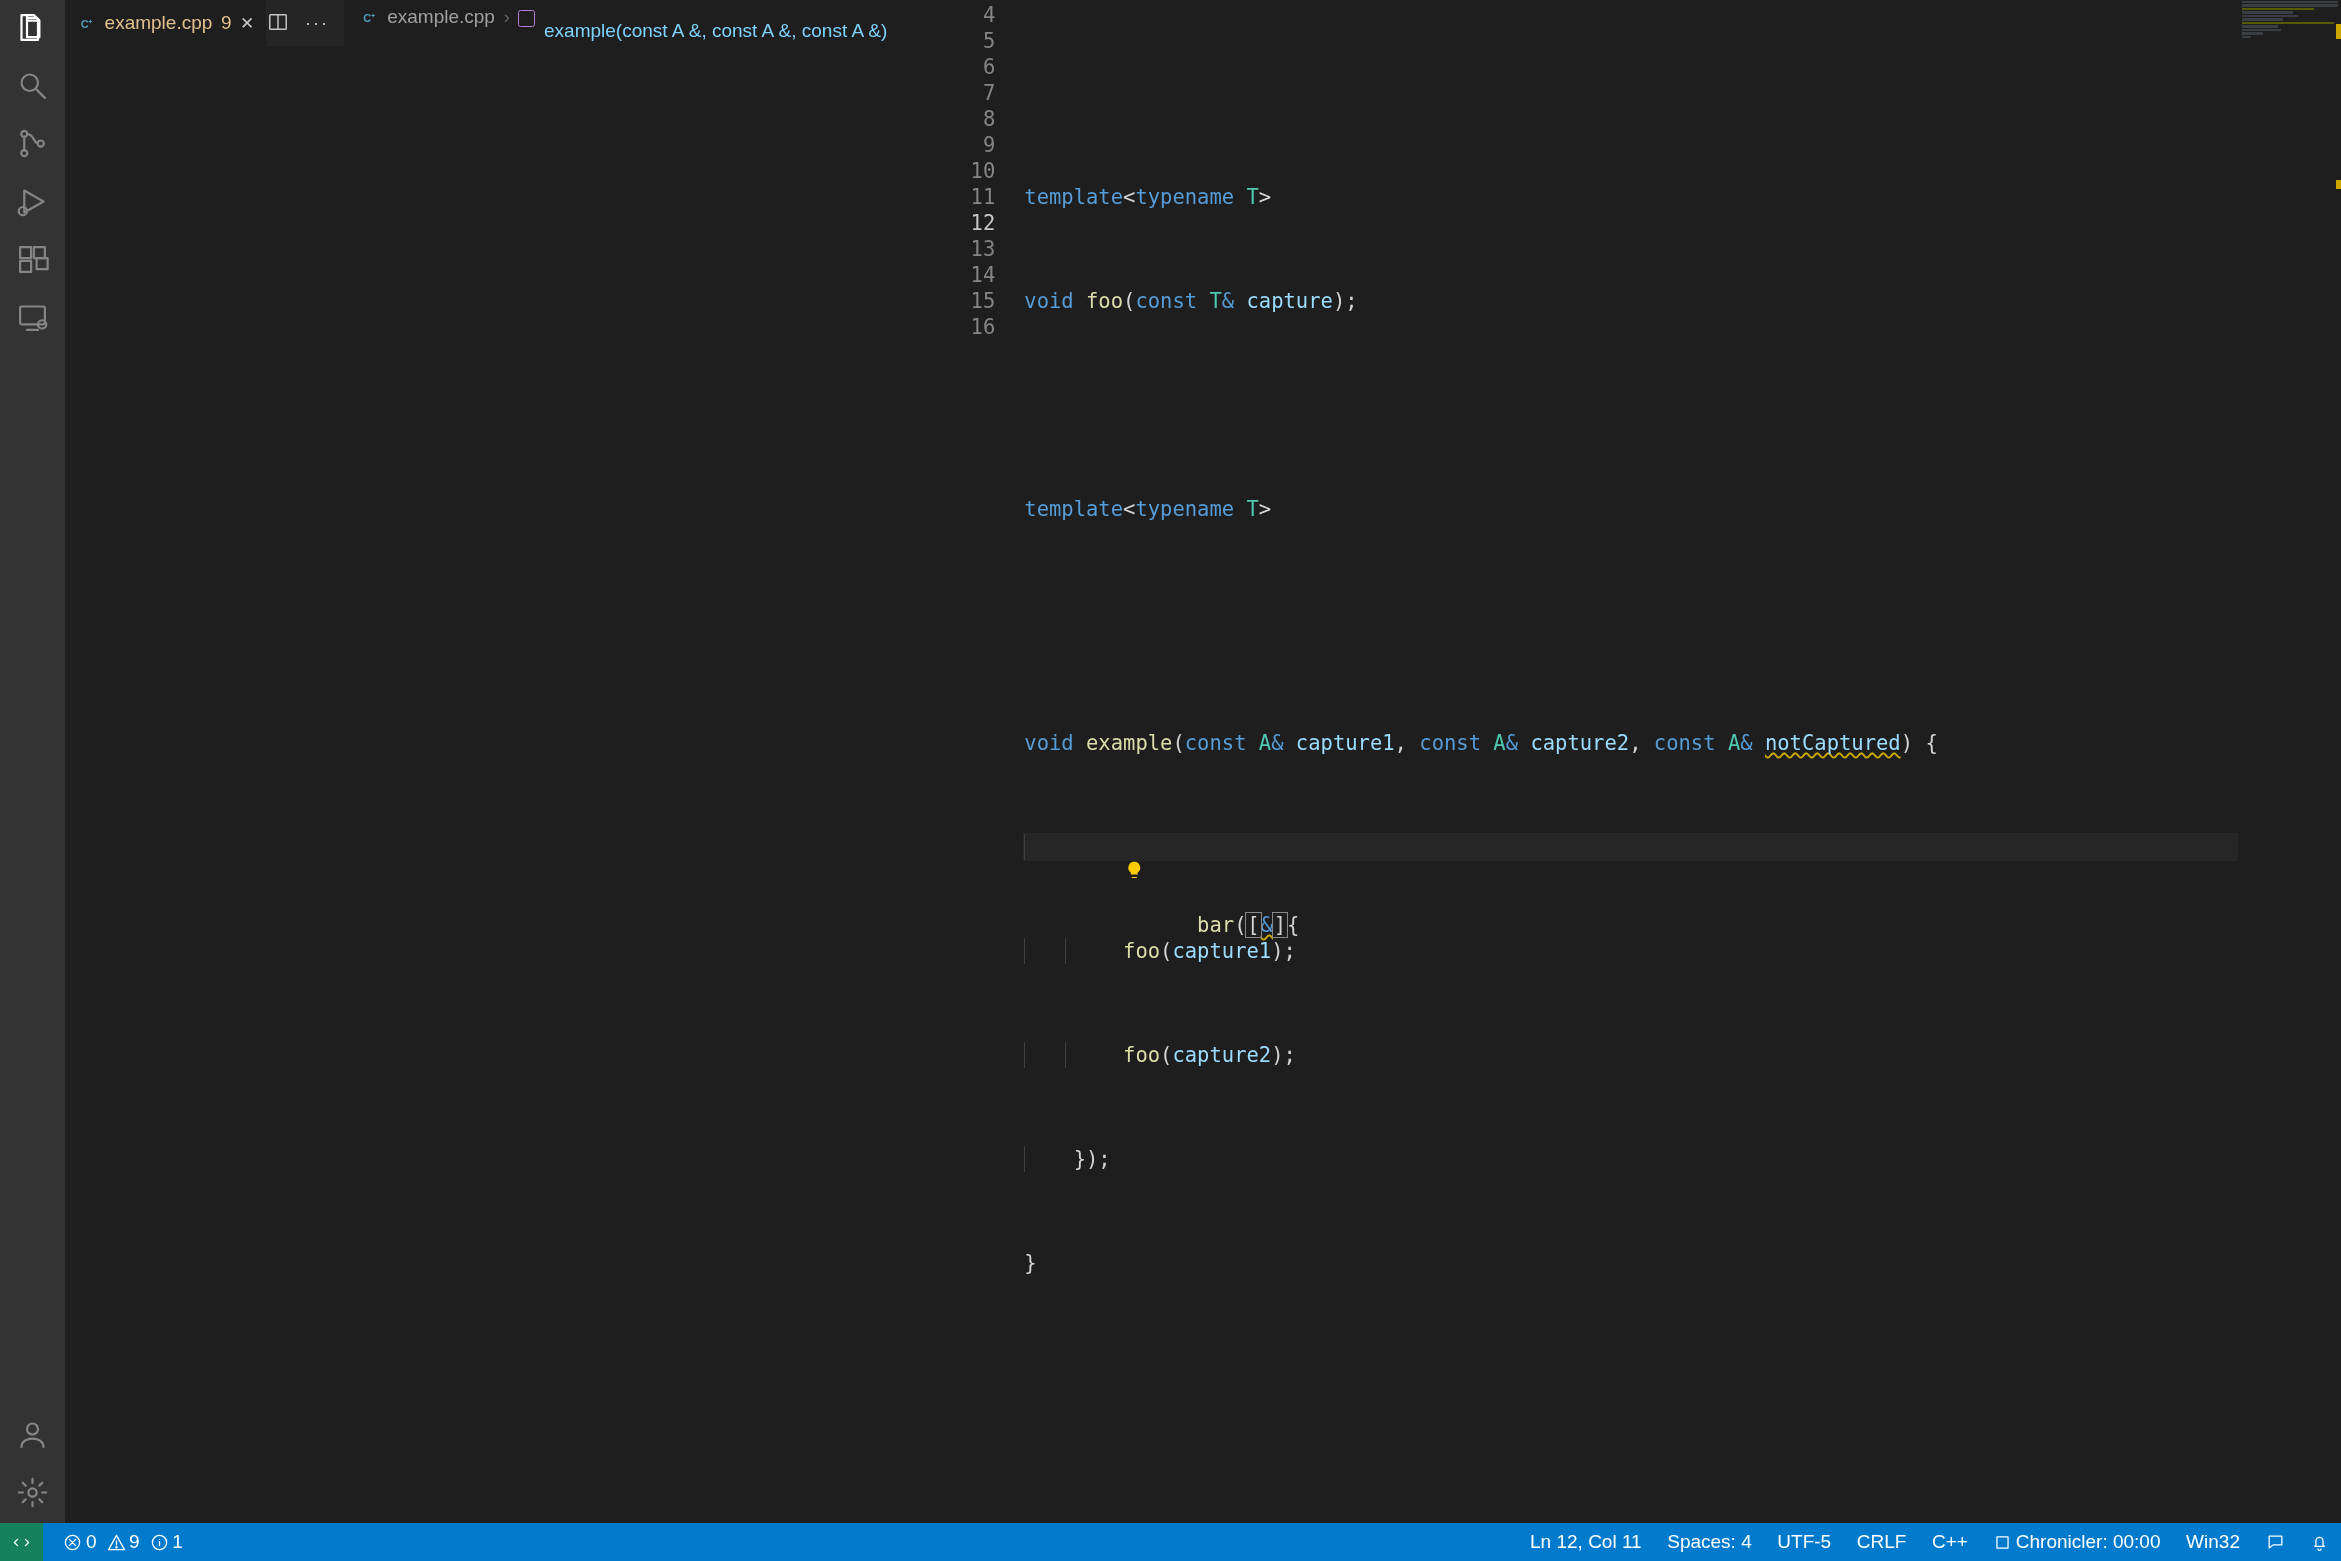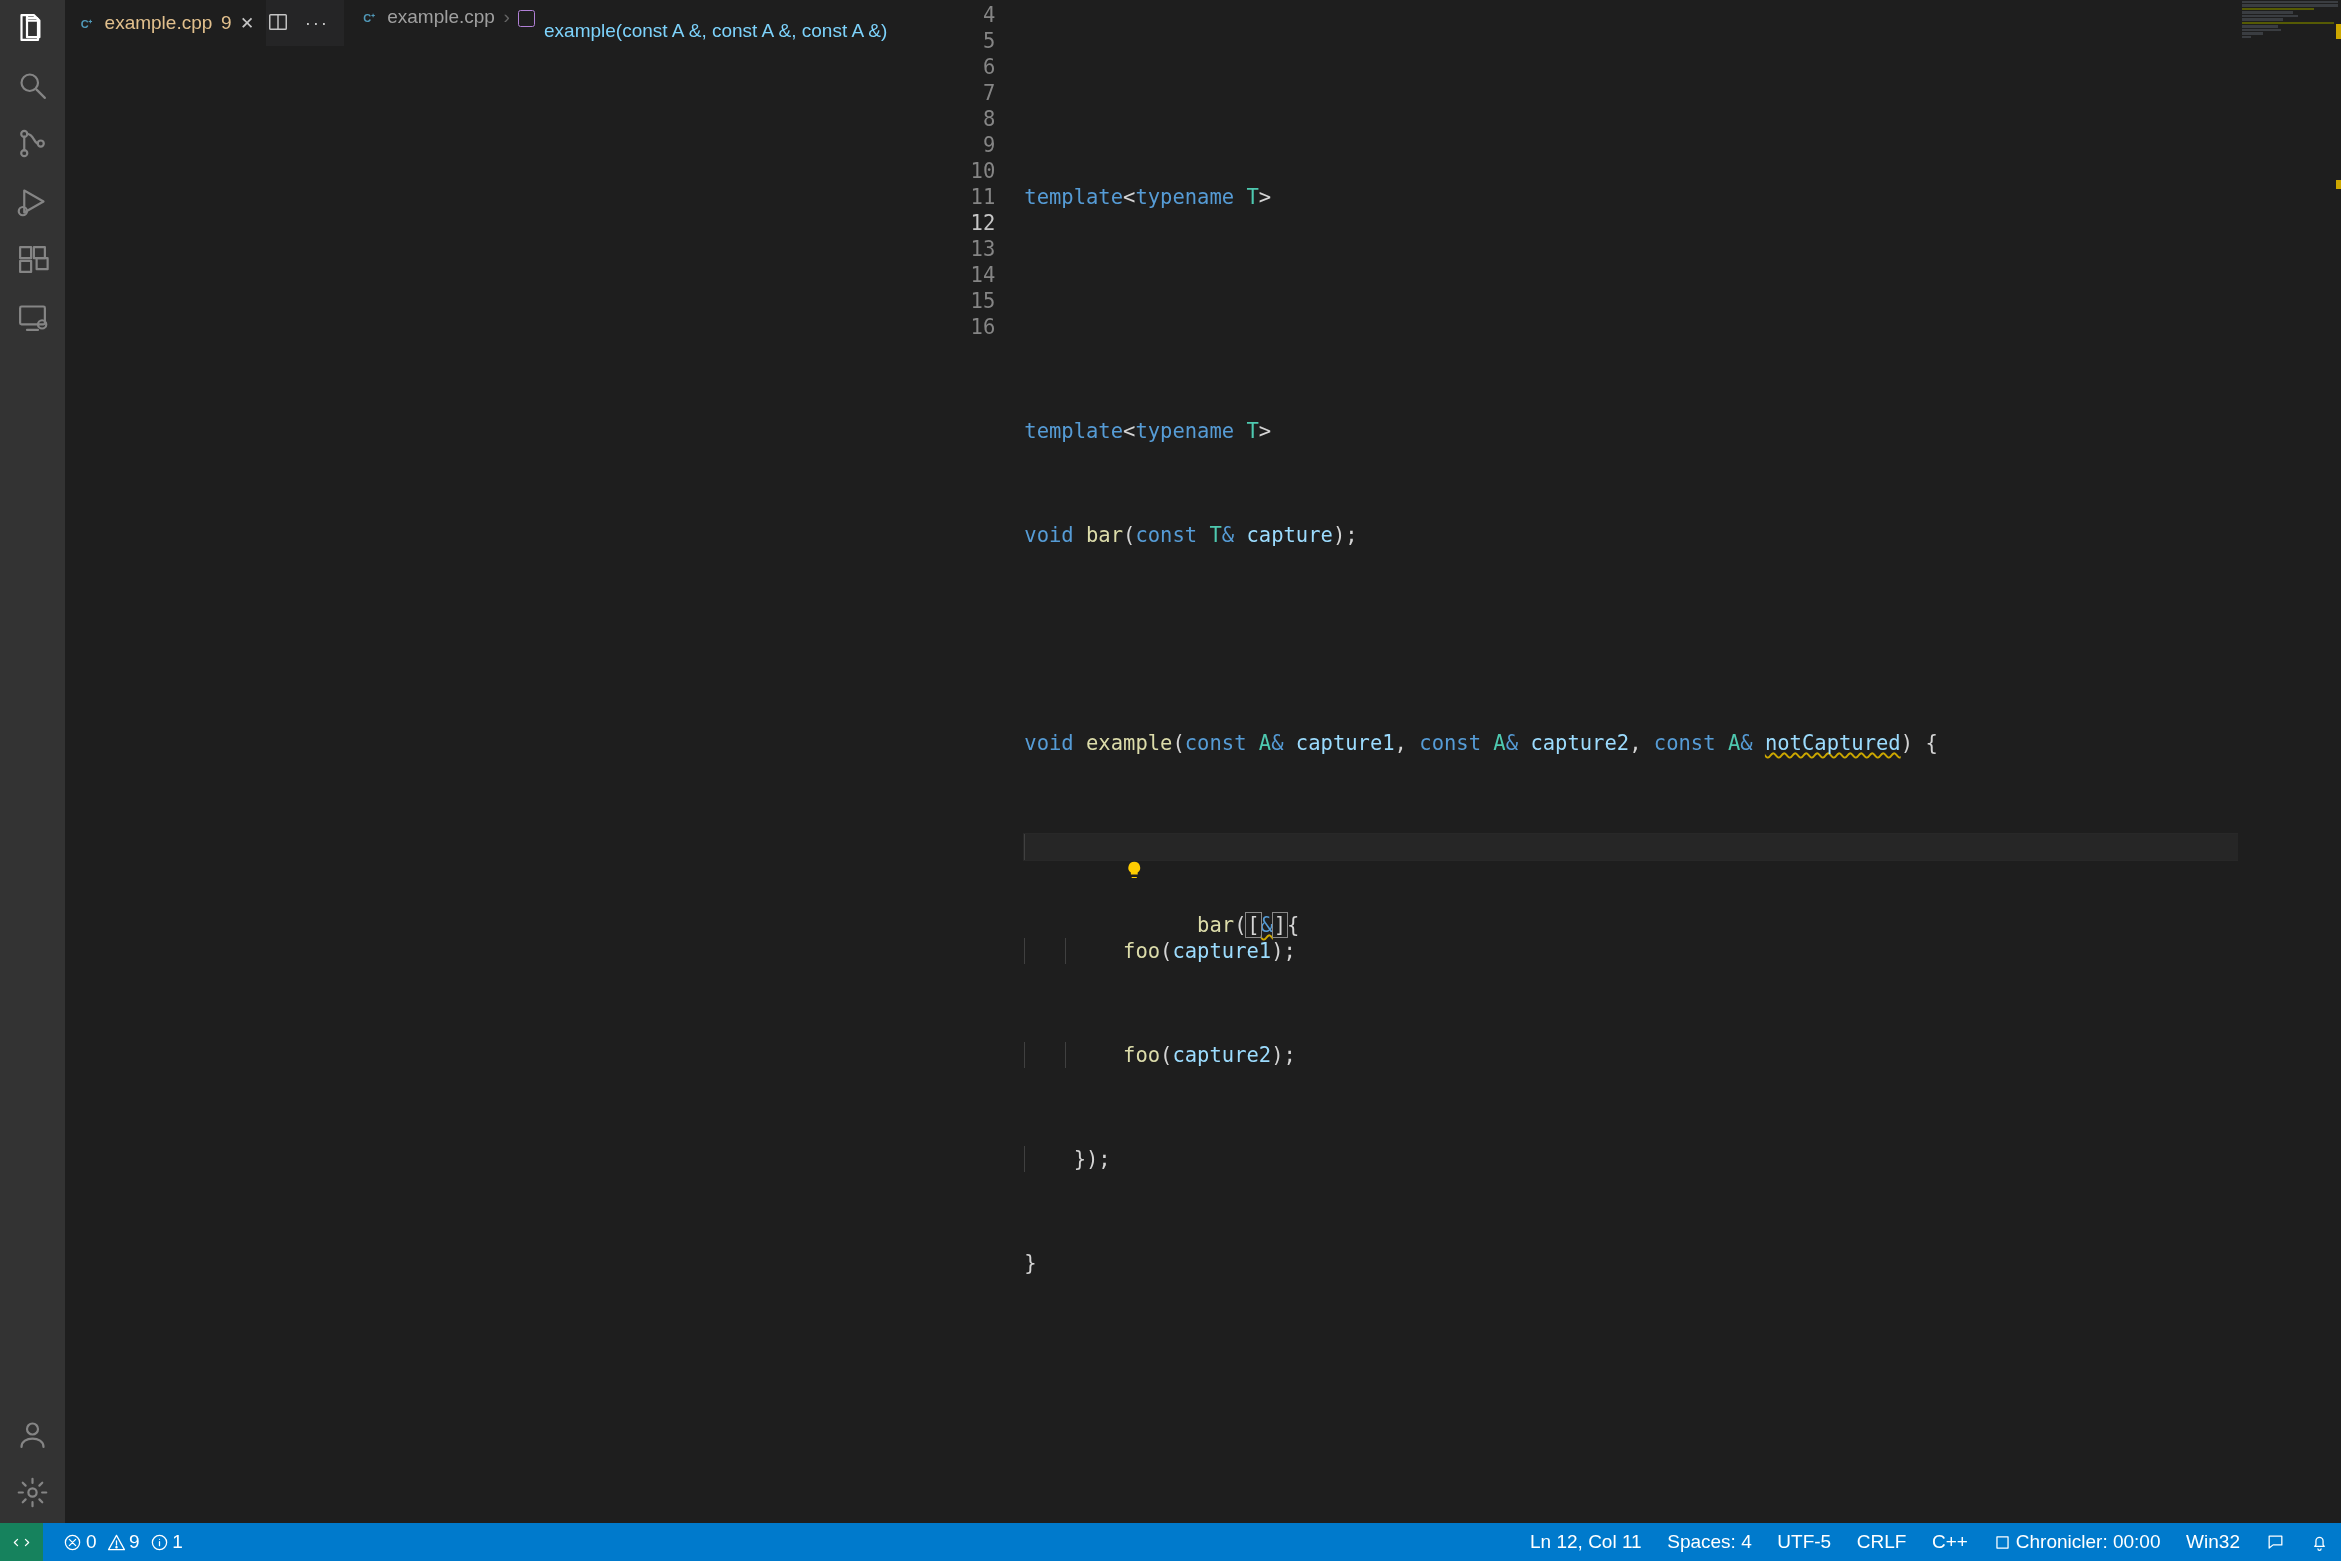--- a/index.html
+++ b/index.html
@@ -310,26 +310,26 @@
         <div class="ln">15</div>
         <div class="ln">16</div>
       </div>
 
       <div class="code">
         
         <div class="codeline"></div>
         
         <div class="codeline"><span class="kw">template</span><span class="pun">&lt;</span><span class="type">typename</span><span> </span><span class="cls">T</span><span class="pun">&gt;</span></div>
         
+        <div class="codeline"><span class="kw">void</span><span> </span><span class="fn">foo</span><span class="pun">(</span><span class="kw">const</span><span> </span><span class="cls">T</span><span class="amp">&amp;</span><span> </span><span class="var">capture</span><span class="pun">)</span><span class="pun">;</span></div>
         
         <div class="codeline"></div>
         
         <div class="codeline"><span class="kw">template</span><span class="pun">&lt;</span><span class="type">typename</span><span> </span><span class="cls">T</span><span class="pun">&gt;</span></div>
         
-        <div class="codeline"><span class="kw">void</span><span> </span><span class="fn">bar</span><span class="pun">(</span><span class="kw">const</span><span> </span><span class="cls">T</span><span class="amp">&amp;</span><span> </span><span class="var">capture</span><span class="pun">)</span><span class="pun">;</span></div>
         
         <div class="codeline"></div>
         
         <div class="codeline"><span class="kw">void</span><span> </span><span class="fn">example</span><span class="pun">(</span><span class="kw">const</span><span> </span><span class="cls">A</span><span class="amp">&amp;</span><span> </span><span class="var">capture1</span><span class="pun">, </span><span class="kw">const</span><span> </span><span class="cls">A</span><span class="amp">&amp;</span><span> </span><span class="var">capture2</span><span class="pun">, </span><span class="kw">const</span><span> </span><span class="cls">A</span><span class="amp">&amp;</span><span> </span><span class="var sqg">notCaptured</span><span class="pun">)</span><span> </span><span class="pun">{</span></div>
         
         <div class="codeline cur">
           <span class="lightbulb">
             <svg viewBox="0 0 24 24" style="fill:#ffcc00;stroke:none;">
                 <path d="M9 21h6v-1H9v1zm3-19a7 7 0 00-4 12.7V17h8v-2.3A7 7 0 0012 2z"></path>
               </svg>

